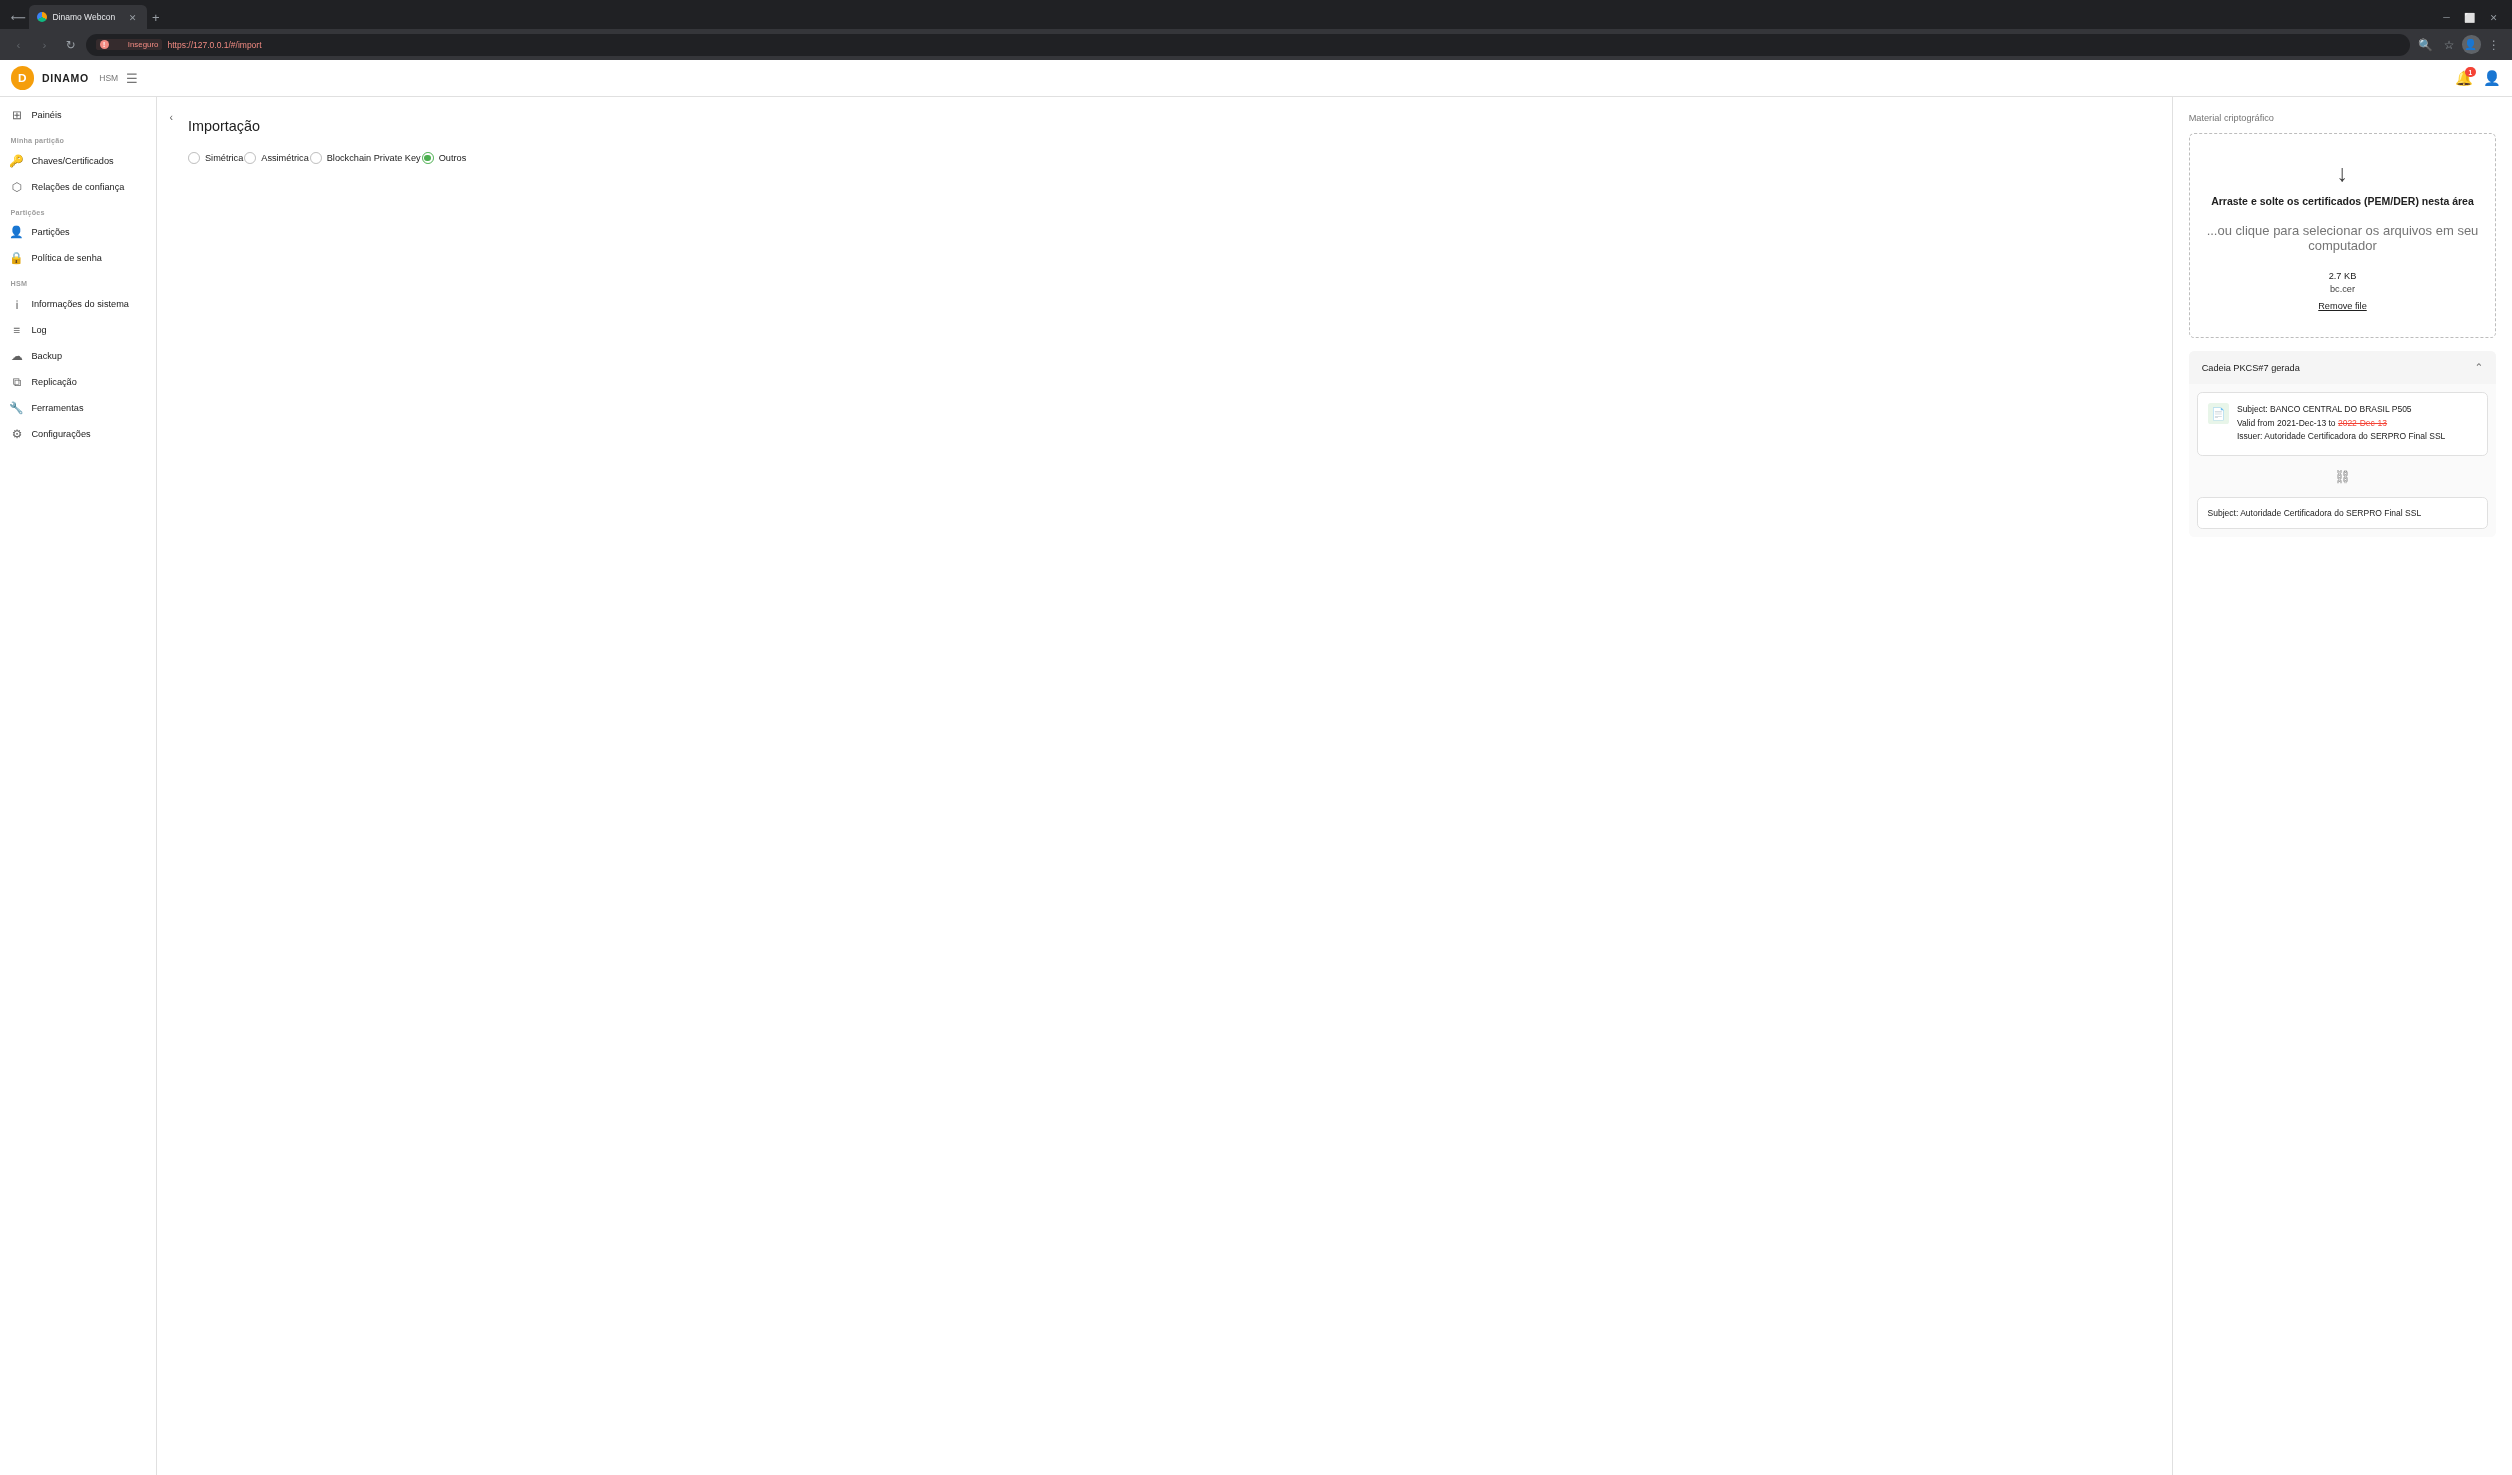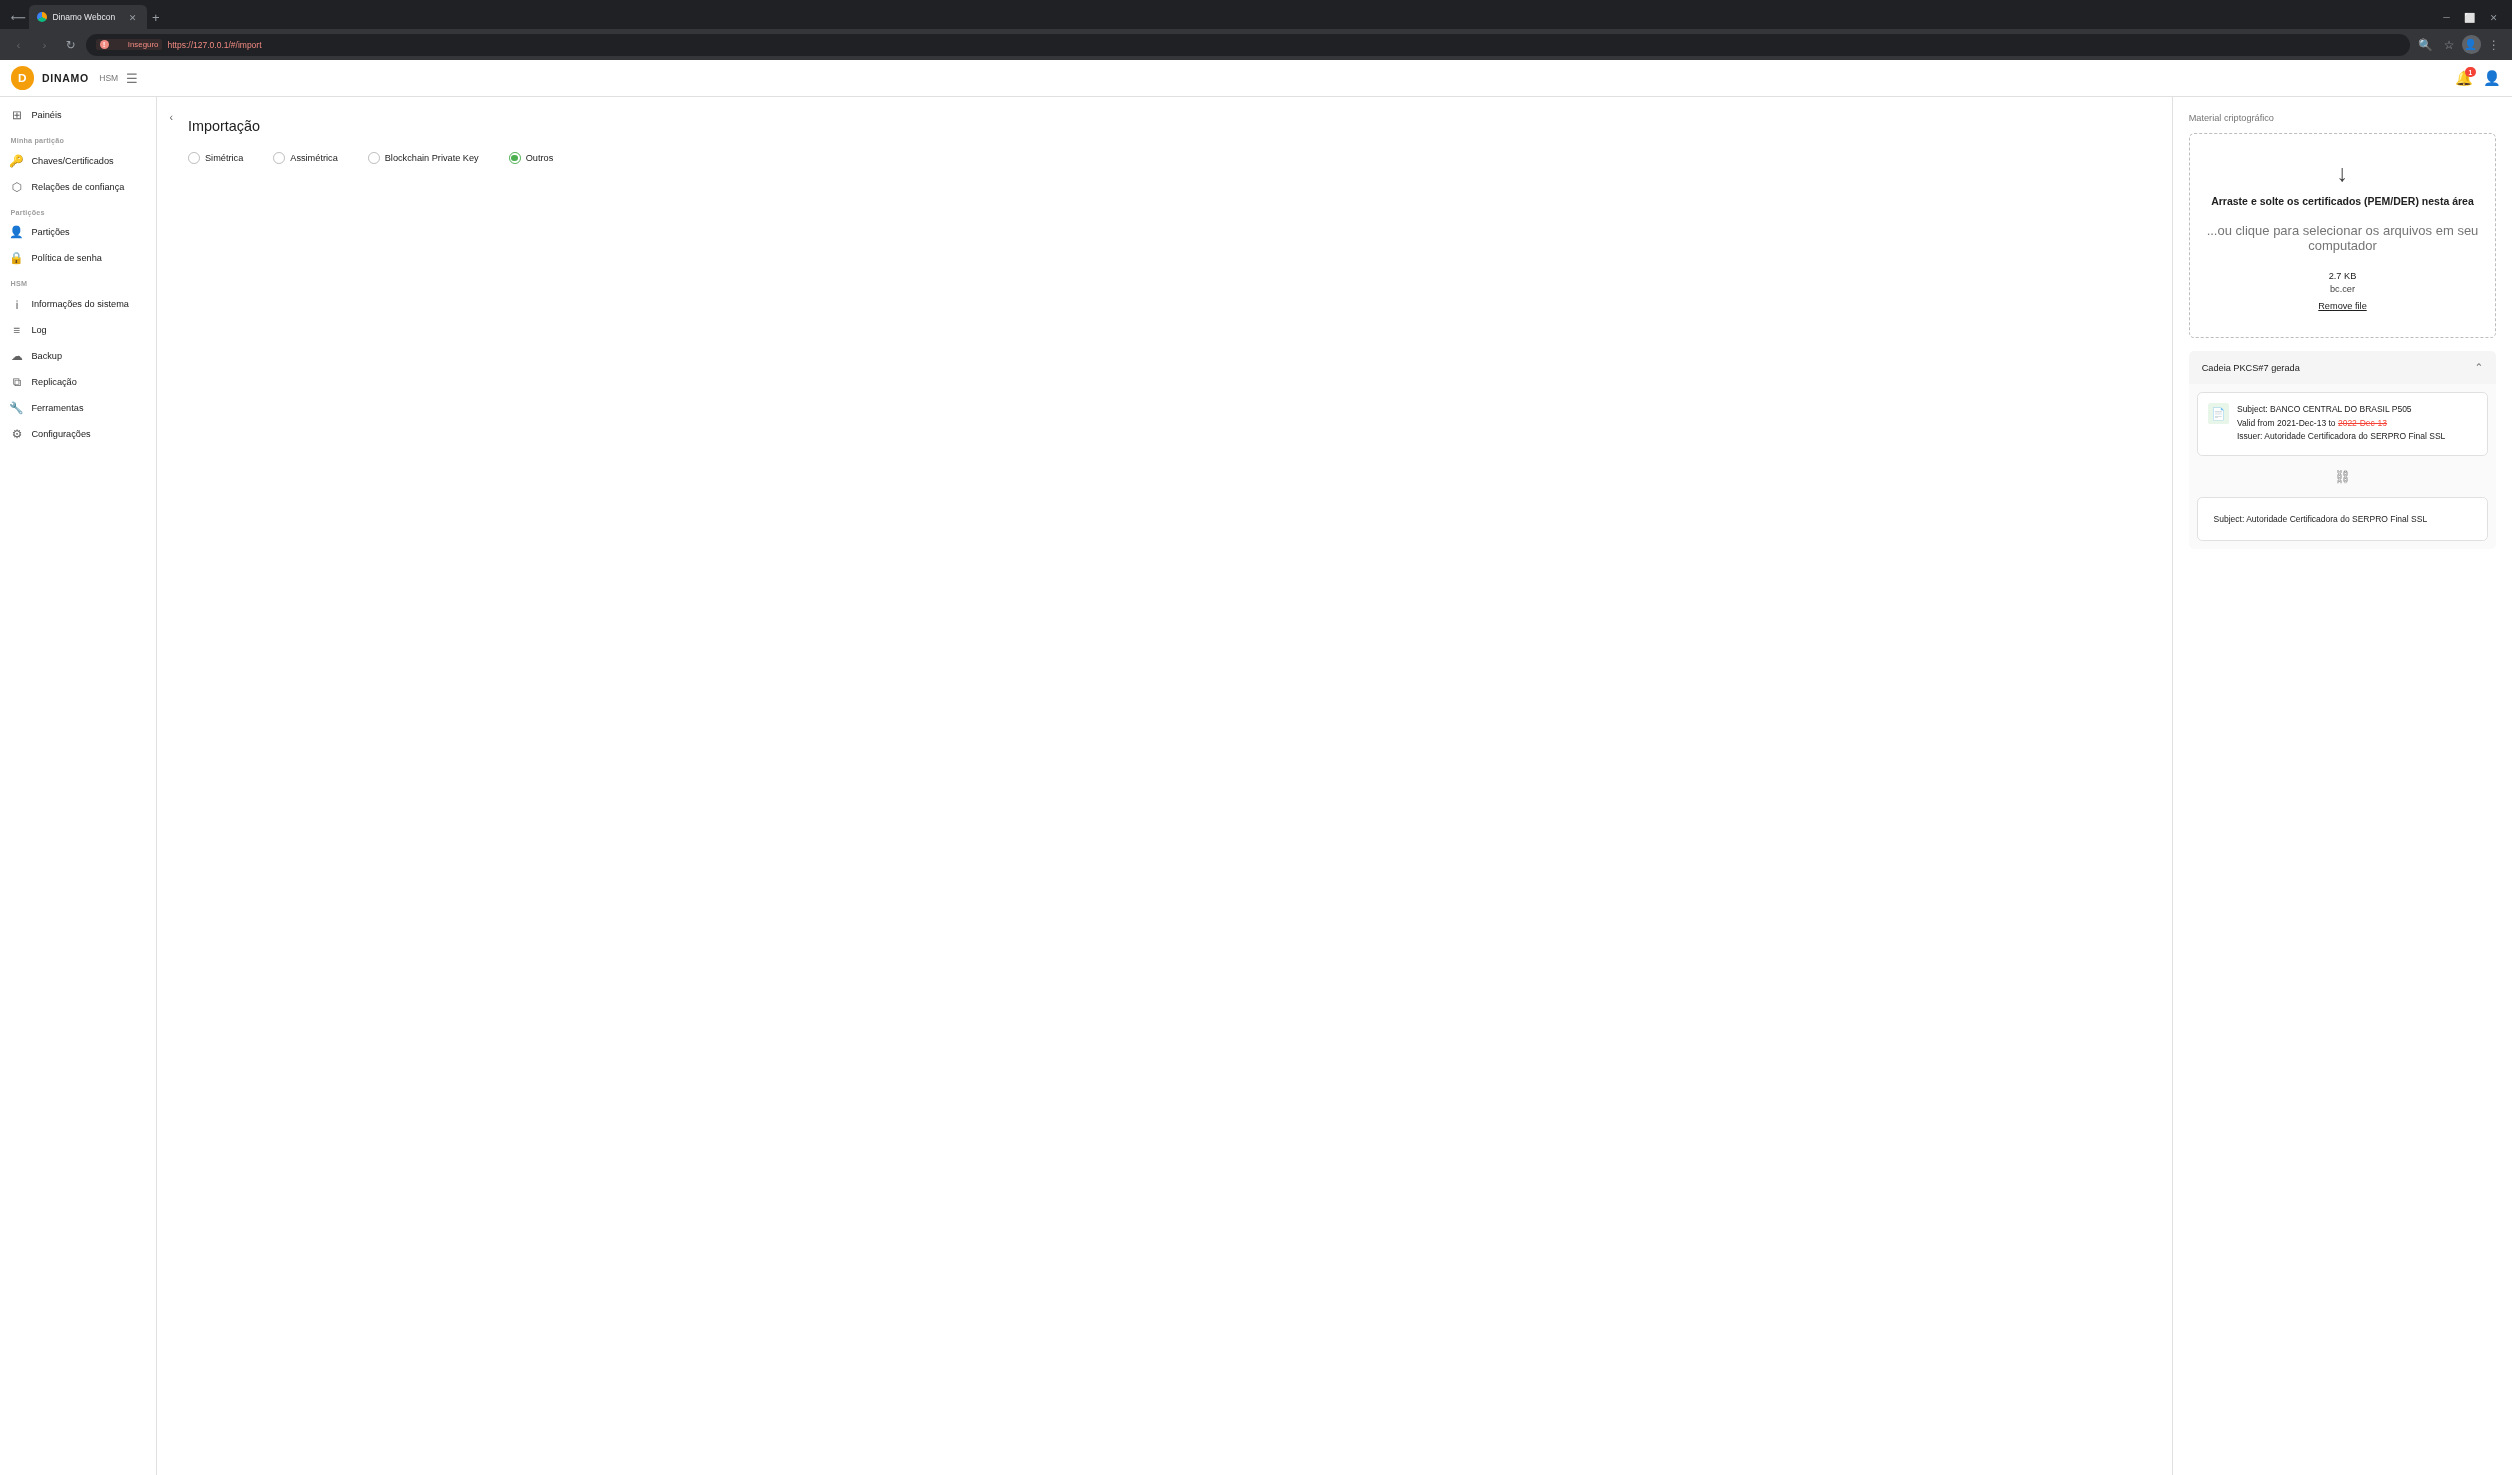--- a/index.html
+++ b/index.html
@@ -246,21 +246,21 @@
     .page-title {
       font-size: 14.4px;
       font-weight: 400;
       color: #212121;
       margin-bottom: 18.3px;
     }
 
     
     .radio-group {
       display: flex;
-      gap: 30px;
+      gap: 1px;
       margin-bottom: 18.3px;
       align-items: center;
     }
     .radio-option {
       display: flex;
       align-items: center;
       gap: 5.2px;
       cursor: pointer;
       font-size: 9.2px;
       color: #212121;
@@ -454,21 +454,21 @@
     .chain-link {
       display: flex;
       justify-content: center;
       padding: 5.2px;
       color: #757575;
       font-size: 13px;
     }
     .cert-card-2 {
       border: 0.7px solid #e0e0e0;
       border-radius: 5.2px;
-      padding: 16px;
+      padding: 10px;
       margin: 7.9px;
       background: white;
     }
     .cert-info-2 {
       font-size: 8.5px;
       color: #212121;
     }
 
     
     ::-webkit-scrollbar { width: 3.9px; }

